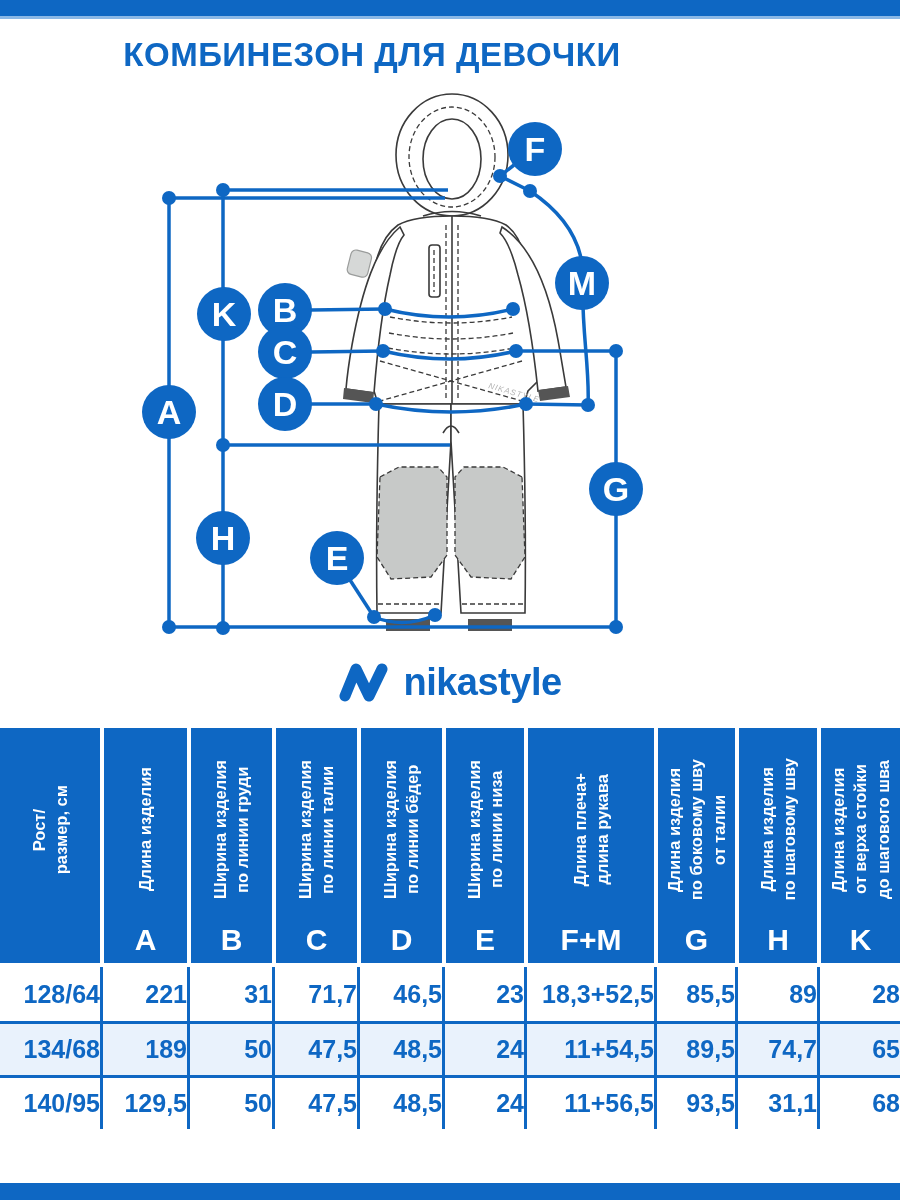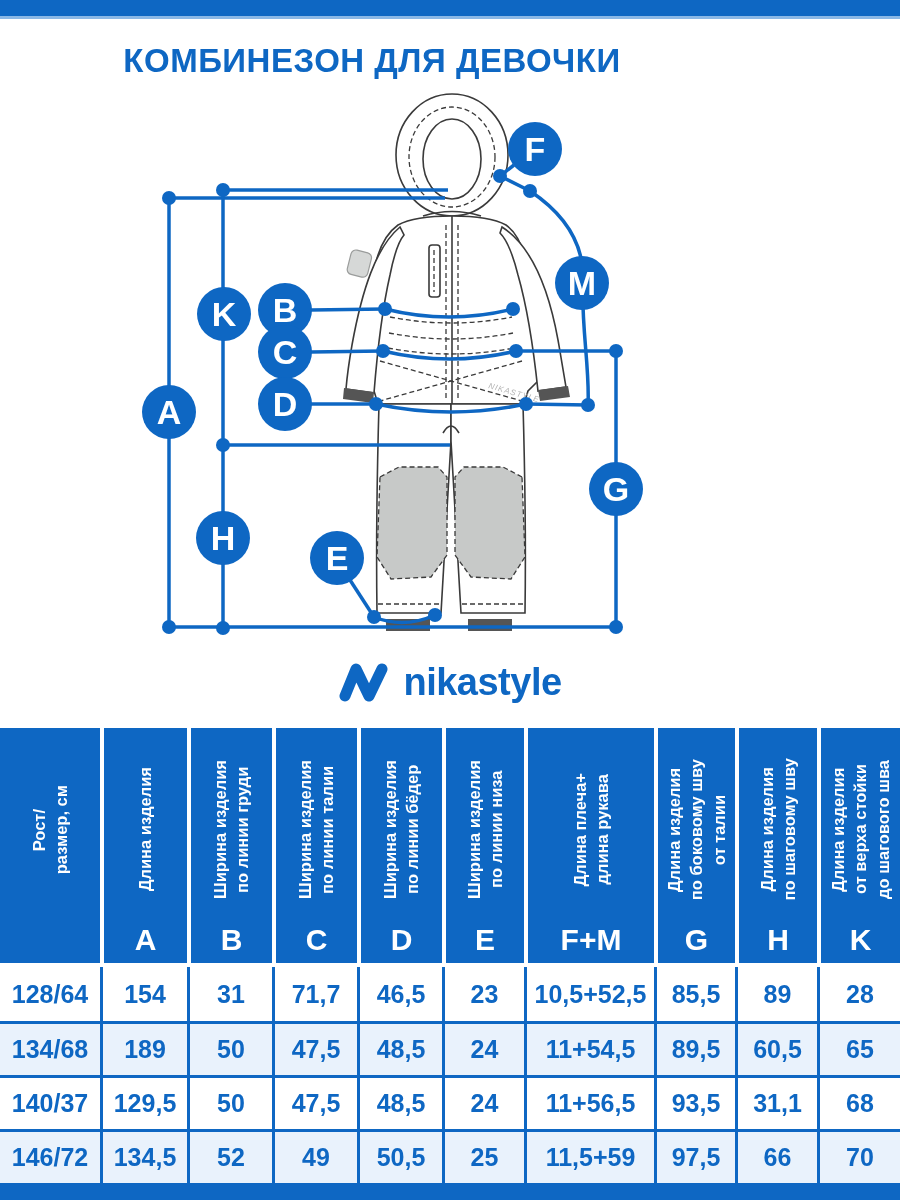--- a/index.html
+++ b/index.html
@@ -7,21 +7,21 @@
     --bar-light:#8ab8e6;
     --row-alt:#e9f2fc;
     --ink:#3a3a3a;
     --patch:#c7c9c8;
   }
   *{margin:0;padding:0;box-sizing:border-box;}
   body{background:#fff;font-family:"Liberation Sans","DejaVu Sans",sans-serif;}
   .page{position:relative;width:900px;height:1200px;background:#fff;overflow:hidden;}
   .topbar{position:absolute;top:0;left:0;width:900px;height:19px;background:var(--accent);border-bottom:3px solid var(--bar-light);}
   .bottombar{position:absolute;top:1183px;left:0;width:900px;height:17px;background:var(--accent);}
-  .title{position:absolute;top:42px;left:0;width:744px;text-align:center;font-size:33px;font-weight:bold;color:var(--accent);letter-spacing:.5px;}
+  .title{position:absolute;top:36px;left:0;width:744px;text-align:center;font-size:33px;font-weight:bold;color:var(--accent);letter-spacing:.5px;}
   .diagram{position:absolute;top:85px;left:0;width:900px;height:575px;}
   
   .g-stroke{stroke:var(--ink);stroke-width:1.6;fill:none;}
   .g-fill{stroke:var(--ink);stroke-width:1.6;fill:#fff;}
   .g-dash{stroke:var(--ink);stroke-width:1.3;fill:none;stroke-dasharray:5 3;}
   .g-patch{stroke:var(--ink);stroke-width:1.3;fill:var(--patch);stroke-dasharray:5 3;}
   .g-dark{fill:#555;stroke:none;}
   .mline{stroke:var(--accent);stroke-width:3.5;fill:none;}
   .mdot{fill:var(--accent);stroke:none;}
   .mcirc{fill:var(--accent);stroke:none;}
@@ -33,21 +33,21 @@
   .logo-icon{stroke:var(--accent);stroke-width:11;fill:none;stroke-linecap:round;stroke-linejoin:round;}
   
   .size-table{position:absolute;top:728px;left:0;width:900px;border-collapse:separate;border-spacing:0;table-layout:fixed;}
   .size-table th{background:var(--accent);height:235px;vertical-align:middle;padding:0;}
   .size-table th + th{border-left:4px solid #fff;}
   .size-table th{border-bottom:4px solid #fff;}
   .hwrap{display:flex;flex-direction:column;align-items:center;height:235px;padding:12px 2px 6px;}
   .vwrap{flex:1;display:flex;align-items:center;justify-content:center;overflow:hidden;}
   .vlabel{writing-mode:vertical-rl;transform:rotate(180deg);white-space:pre-line;color:#fff;font-size:16.5px;font-weight:bold;line-height:1.35;text-align:center;}
   .hletter{height:38px;display:flex;align-items:flex-end;justify-content:center;color:#fff;font-size:30px;font-weight:bold;}
-  .size-table td{height:54px;text-align:center;vertical-align:middle;font-size:25px;font-weight:bold;color:var(--accent);background:#fff;border-top:3px solid var(--accent);border-left:3px solid var(--accent);}
+  .size-table td{height:54px;text-align:right;vertical-align:middle;font-size:25px;font-weight:bold;color:var(--accent);background:#fff;border-top:3px solid var(--accent);border-left:3px solid var(--accent);}
   .size-table td:first-child{border-left:none;}
   .size-table tr.first td{border-top:none;}
   .size-table tr.alt td{background:var(--row-alt);margin-top:14px;}
 </style>
 </head>
 <body>
 
 <div class="page">
 
   <div class="topbar"></div>
@@ -295,63 +295,51 @@
 до шагового шва</div>
               </div>
               <div class="hletter">K</div>
             </div>
           </th>
       </tr>
     </thead>
     <tbody>
       <tr class="first">
         <td>128/64</td>
-        <td>154</td>
+        <td>221</td>
         <td>31</td>
         <td>71,7</td>
         <td>46,5</td>
         <td>23</td>
-        <td>10,5+52,5</td>
+        <td>18,3+52,5</td>
         <td>85,5</td>
         <td>89</td>
         <td>28</td>
       </tr>
       <tr class="alt">
         <td>134/68</td>
         <td>189</td>
         <td>50</td>
         <td>47,5</td>
         <td>48,5</td>
         <td>24</td>
         <td>11+54,5</td>
         <td>89,5</td>
-        <td>60,5</td>
+        <td>74,7</td>
         <td>65</td>
       </tr>
       <tr>
-        <td>140/37</td>
+        <td>140/95</td>
         <td>129,5</td>
         <td>50</td>
         <td>47,5</td>
         <td>48,5</td>
         <td>24</td>
         <td>11+56,5</td>
         <td>93,5</td>
         <td>31,1</td>
         <td>68</td>
       </tr>
-      <tr class="alt">
-        <td>146/72</td>
-        <td>134,5</td>
-        <td>52</td>
-        <td>49</td>
-        <td>50,5</td>
-        <td>25</td>
-        <td>11,5+59</td>
-        <td>97,5</td>
-        <td>66</td>
-        <td>70</td>
-      </tr>
     </tbody>
   </table>
 
   <div class="bottombar"></div>
 </div>
 
 </body></html>

